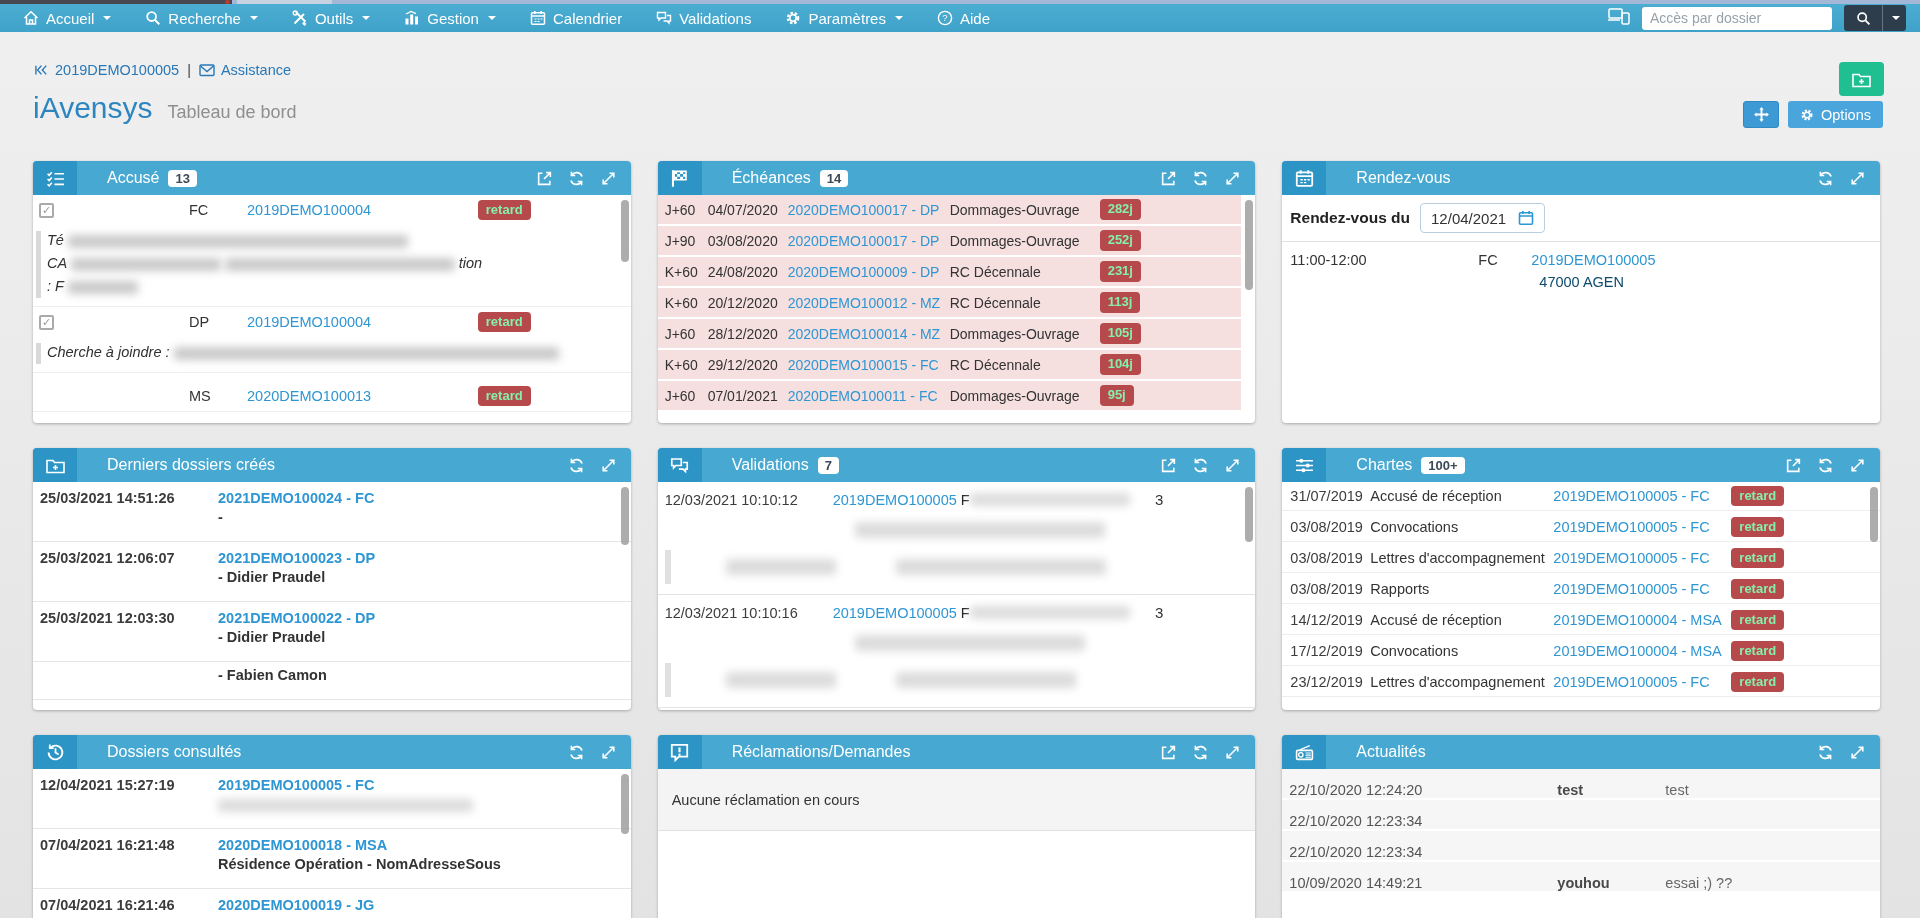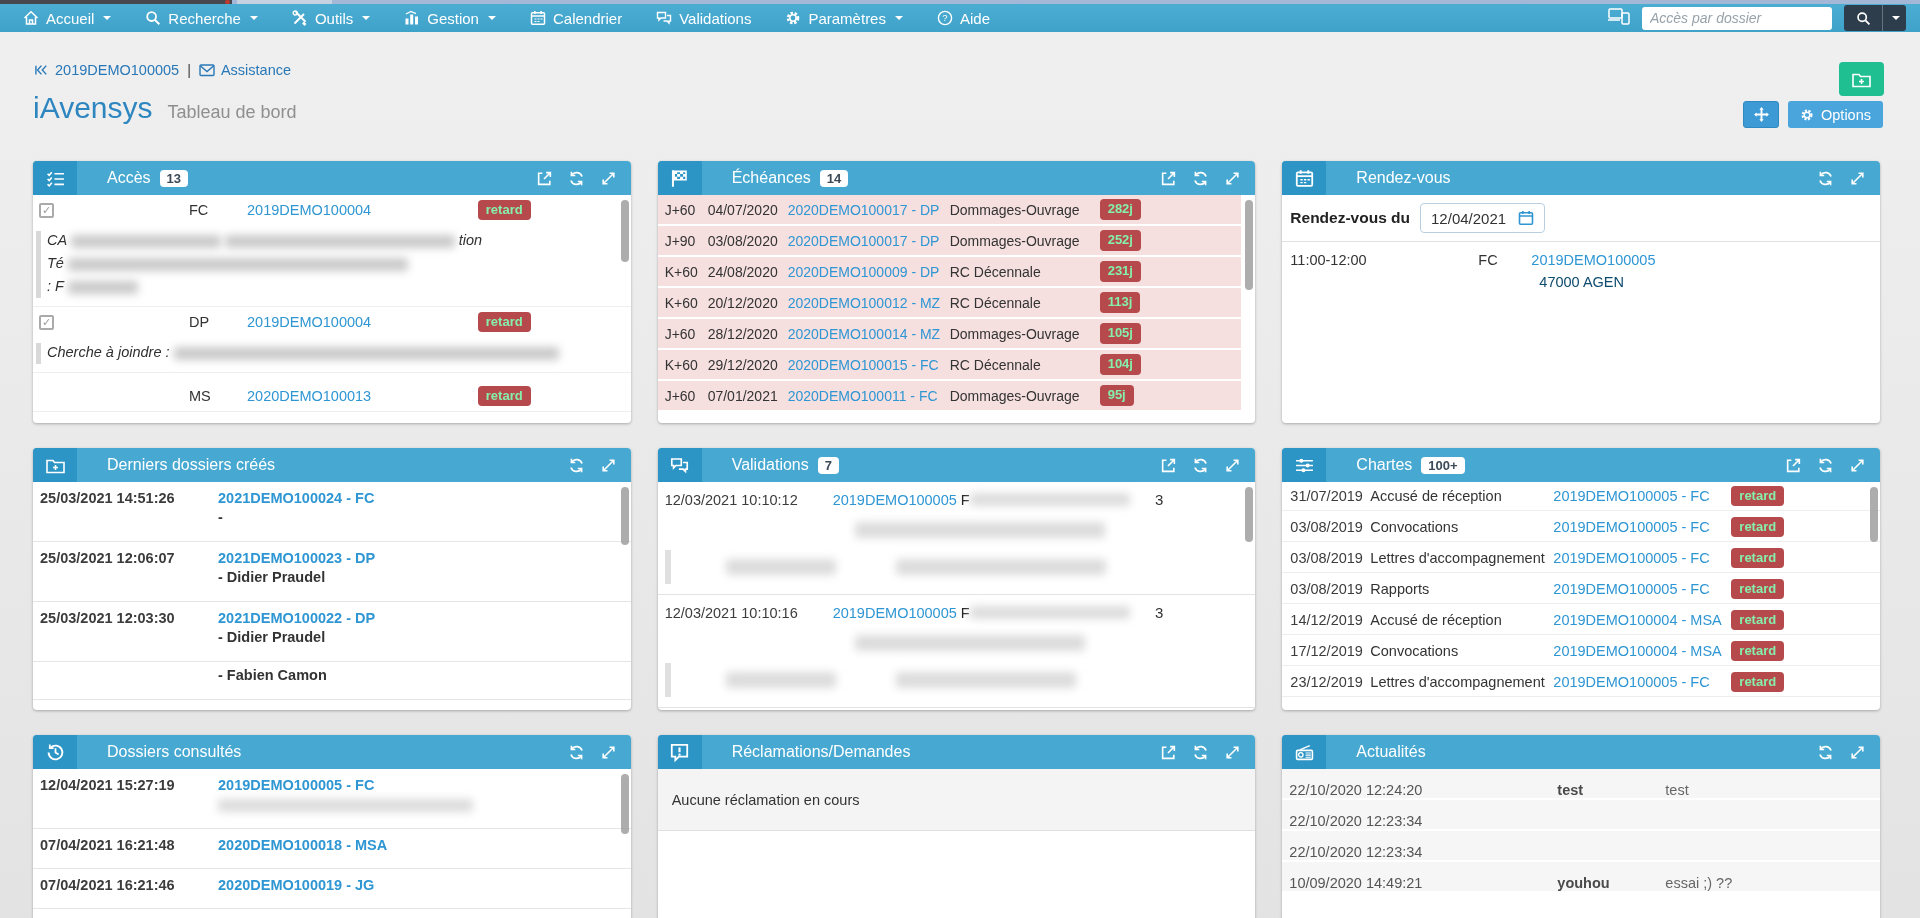--- a/index.html
+++ b/index.html
@@ -12,21 +12,21 @@
   .browser-strip .dot { position:absolute; left:225px; top:0; width:5px; height:4px; background:#c0392b; border-radius:2px; }
   .browser-strip .tab { position:absolute; left:237px; top:0; width:95px; height:4px; background:#c6d2e2; }
 
   
   .nav { height:28px; background:linear-gradient(#4cadd3,#3fa2c8); display:flex; align-items:center; color:#fff; padding:0 6px; }
   .nav-item { display:flex; align-items:center; gap:7px; padding:0 17px; height:28px; font-size:15px; cursor:pointer; white-space:nowrap; }
   .nav-item svg { width:16px; height:16px; }
   .caret { width:0; height:0; border-left:4px solid transparent; border-right:4px solid transparent; border-top:4px solid #fff; margin-left:2px; }
   .nav-right { margin-left:auto; display:flex; align-items:center; gap:12px; padding-right:8px; }
   .devices-ic svg { width:22px; height:18px; }
-  .nav-search-input { width:190px; height:23px; border:none; border-radius:3px; padding:0 8px; font-size:14px; font-family:inherit; color:#333; outline:none;font-style:italic; }
+  .nav-search-input { width:190px; height:23px; border:none; border-radius:3px; padding:0 8px; font-size:14px; font-family:inherit; color:#333; outline:none; }
   .nav-search-input::placeholder { color:#97a2aa; }
   .search-btn-group { display:flex; height:26px; border-radius:3px; overflow:hidden; }
   .search-btn { width:38px; background:#2e3d4b; border:none; display:flex; align-items:center; justify-content:center; cursor:pointer; }
   .search-btn svg { width:15px; height:15px; }
   .search-caret-btn { width:24px; background:#2e3d4b; border:none; border-left:1px solid rgba(255,255,255,.28); display:flex; align-items:center; justify-content:center; cursor:pointer; }
 
   
   .crumb-row { margin:30px 0 0 33px; display:flex; align-items:center; gap:8px; font-size:14.5px; }
   .crumb-link { color:#2878b8; display:flex; align-items:center; gap:6px; cursor:pointer; }
   .crumb-link svg { width:16px; height:14px; }
@@ -358,21 +358,21 @@
 
 <div class="grid">
 
   <div class="panel">
     <div class="phead">
       <div class="icon-box">
           <svg>
             <use href="#i-checklist"></use>
           </svg>
         </div>
-      <span class="ptitle">Accès</span>
+      <span class="ptitle">Accusé</span>
       <span class="pcount">13</span>
       <div class="phicons">
         <span>
             <svg>
               <use href="#i-ext"></use>
             </svg>
           </span>
         <span>
             <svg>
               <use href="#i-refresh"></use>
@@ -390,22 +390,22 @@
         <div class="t-line">
           <span class="t-c1">
               <span class="t-check">✓</span>
             </span>
           <span class="t-c2">FC</span>
           <span class="t-c3"><span class="link">2019DEMO100004</span></span>
           <span class="badge-red">retard</span>
         </div>
         <div class="t-desc">
           <span class="dbar"></span>
+          <div><span>Té</span> <span class="blur" style="width:340px"></span></div>
           <div><span>CA</span> <span class="blur" style="width:150px"></span> <span class="blur" style="width:230px"></span> <span>tion</span></div>
-          <div><span>Té</span> <span class="blur" style="width:340px"></span></div>
           <div><span>: F</span> <span class="blur" style="width:70px"></span></div>
         </div>
       </div>
       <div class="t-row">
         <div class="t-line">
           <span class="t-c1">
               <span class="t-check">✓</span>
             </span>
           <span class="t-c2">DP</span>
           <span class="t-c3"><span class="link">2019DEMO100004</span></span>
@@ -772,20 +772,21 @@
             <span class="ts d-ts">12/04/2021 15:27:19</span>
             <span class="link">2019DEMO100005 - FC</span>
           </div>
         <div class="d-sub"><span class="blur light" style="width:255px"></span></div>
       </div>
       <div class="d-row">
         <div class="d-l1">
             <span class="ts d-ts">07/04/2021 16:21:48</span>
             <span class="link">2020DEMO100018 - MSA</span>
           </div>
+        <div class="d-sub">Résidence Opération - NomAdresseSous</div>
       </div>
       <div class="d-row">
         <div class="d-l1">
             <span class="ts d-ts">07/04/2021 16:21:46</span>
             <span class="link">2020DEMO100019 - JG</span>
           </div>
       </div>
       <div class="sthumb" style="top:5px;height:60px"></div>
     </div>
   </div>

